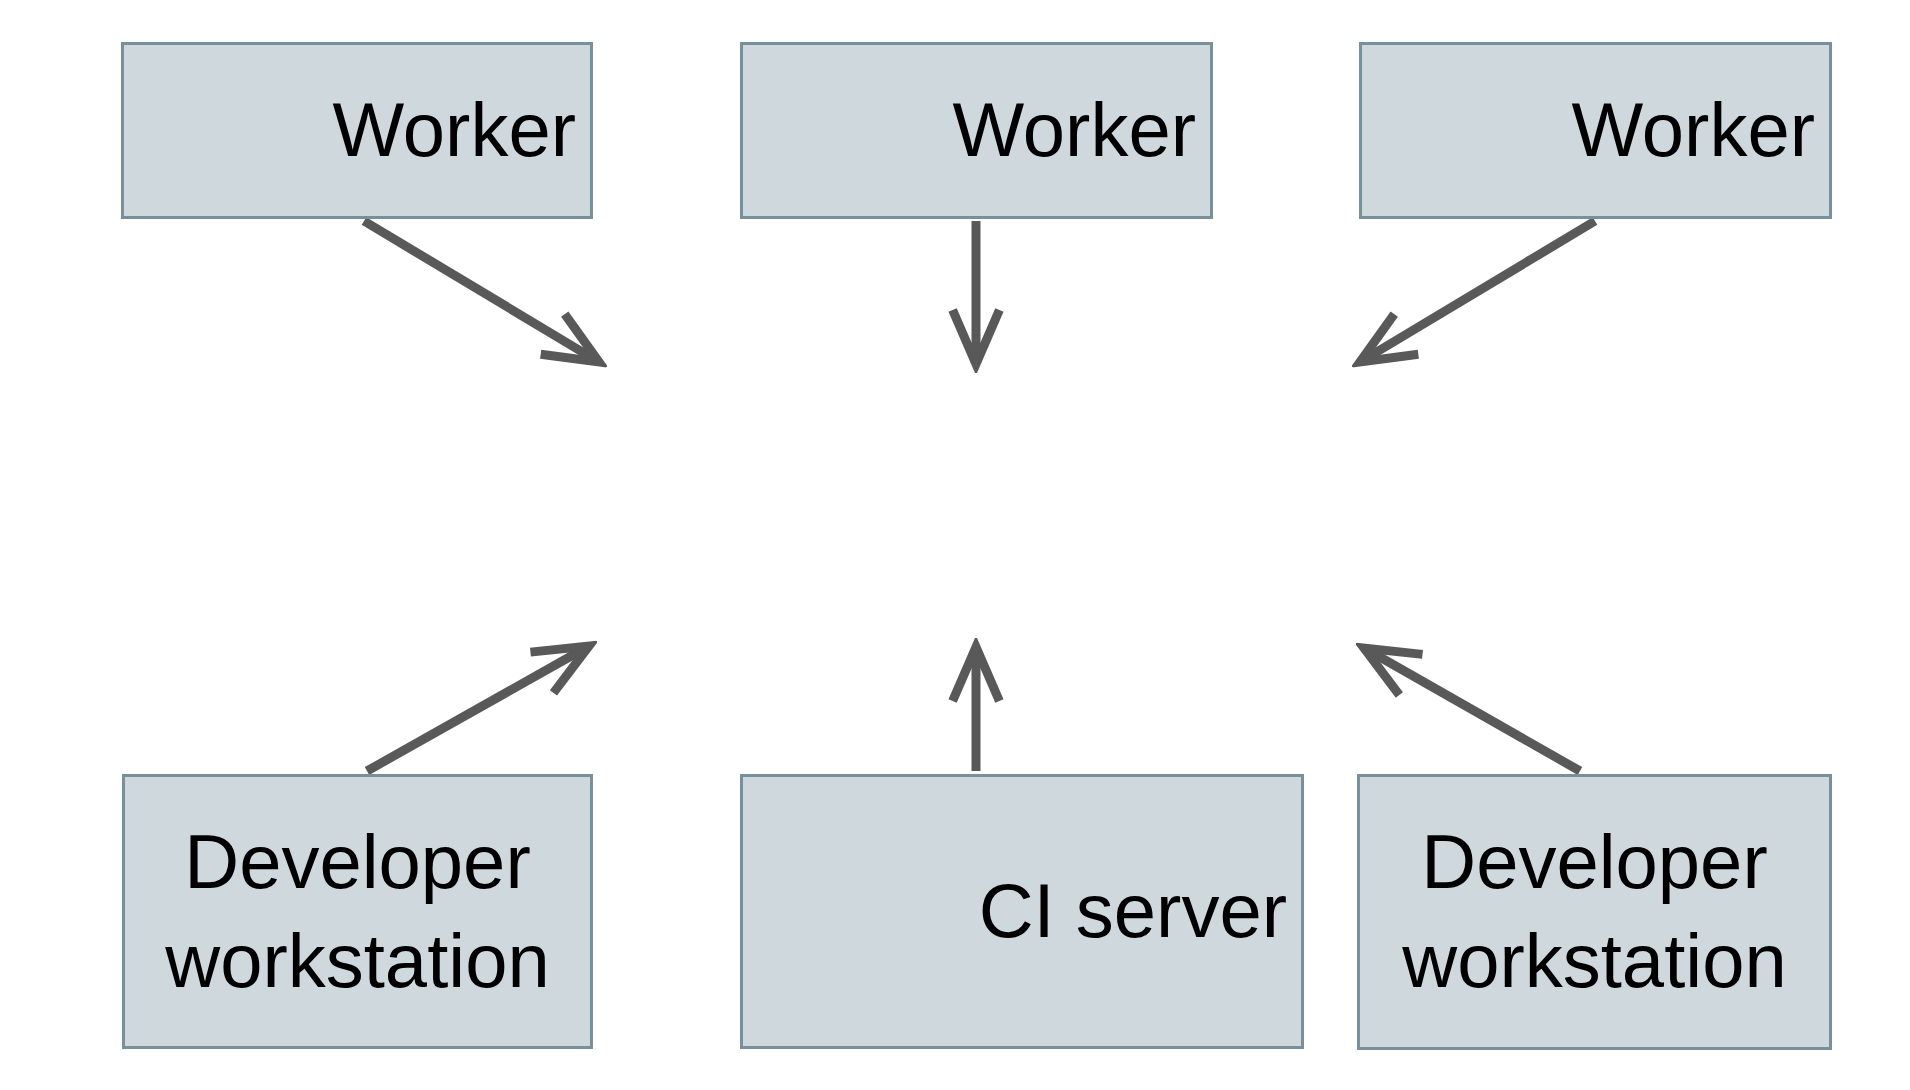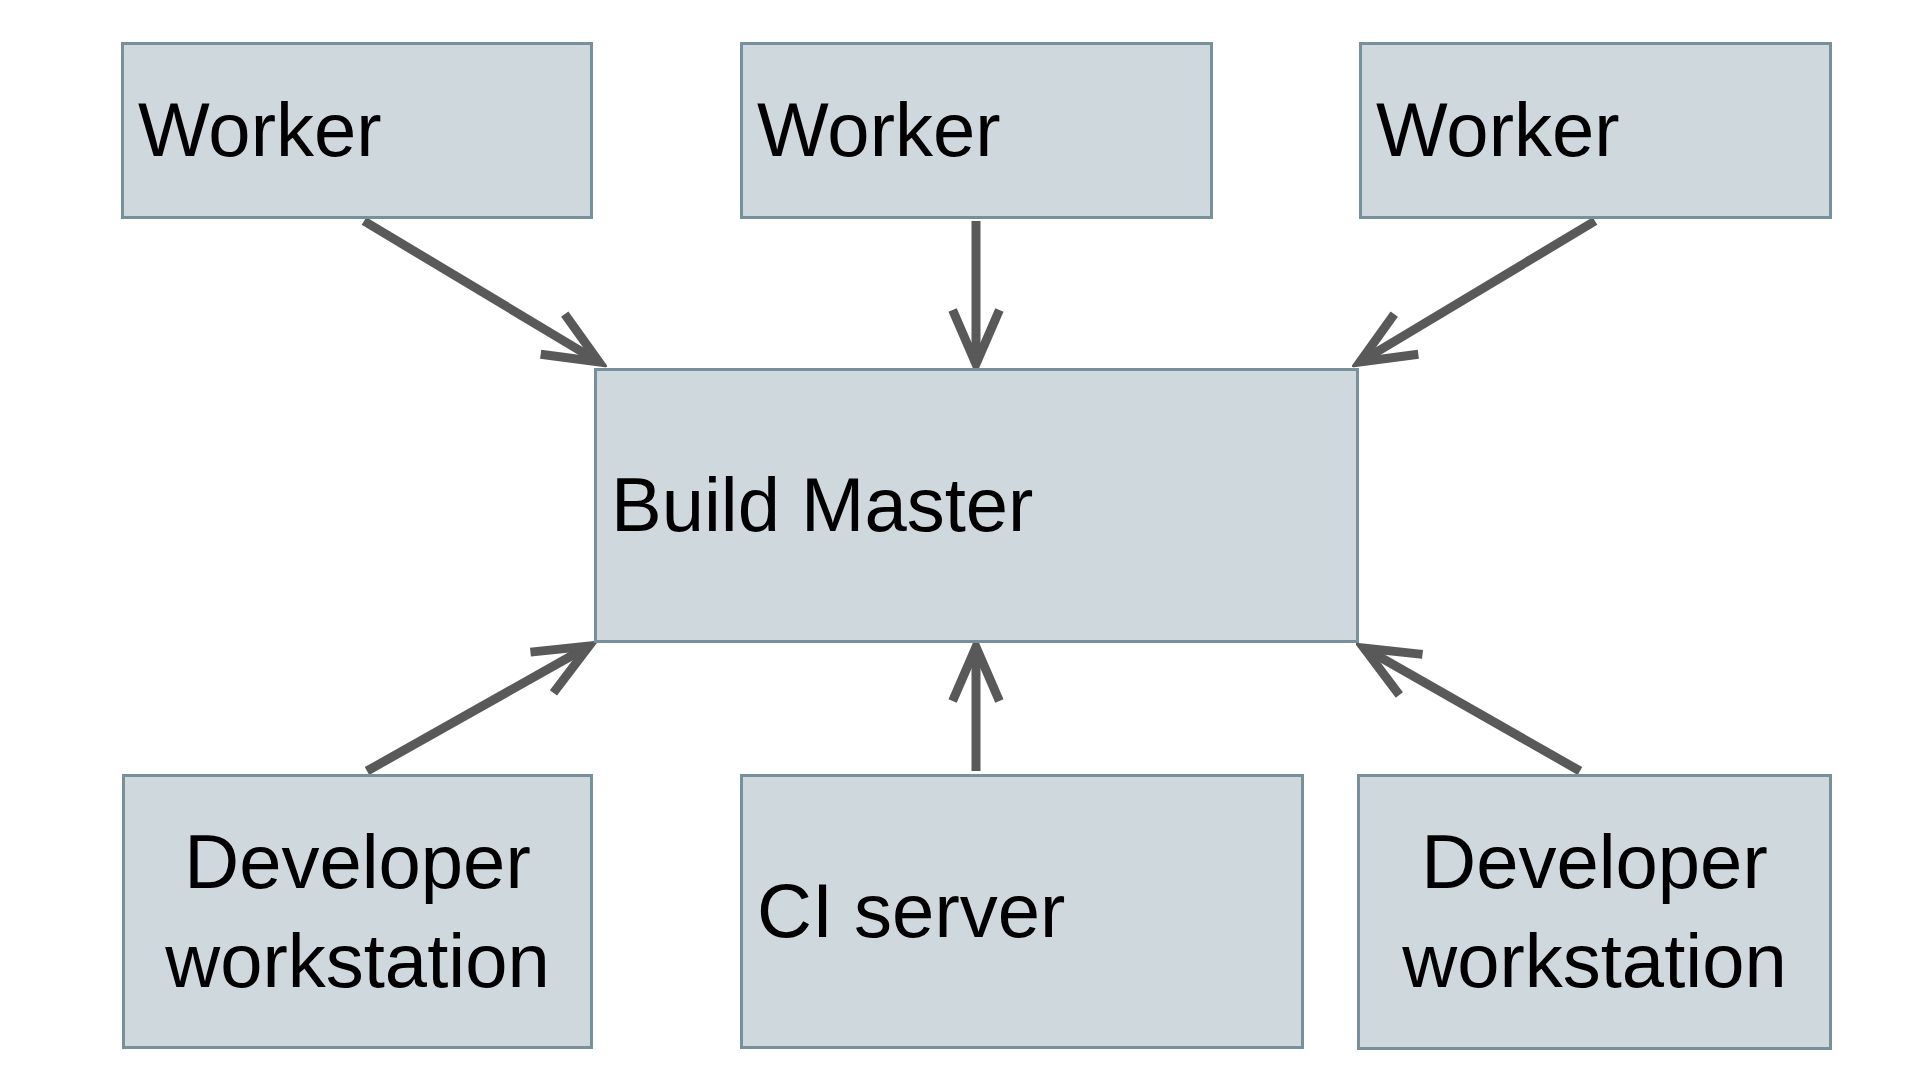--- a/index.html
+++ b/index.html
@@ -36,21 +36,21 @@
     fill: none;
     stroke: var(--arrow);
     stroke-width: 1;
     stroke-linejoin: miter;
   }
   .node {
     position: absolute;
     z-index: 2;
     display: flex;
     align-items: center;
-    justify-content: flex-start;
+    justify-content: flex-end;
     text-align: center;
     background: var(--box_fill);
     border: 3px solid var(--box_border);
     color: var(--text);
     font-size: 76px;
     line-height: 1.3;
     padding: 0 14px;
   }
   .node-worker-1      { left: 121px;  top: 42px;  width: 472px; height: 177px; }
   .node-worker-2      { left: 740px;  top: 42px;  width: 473px; height: 177px; }
@@ -84,23 +84,20 @@
   </div>
 
   <div class="node node-worker-2">
     <span>Worker</span>
   </div>
 
   <div class="node node-worker-3">
     <span>Worker</span>
   </div>
 
-  <div class="node node-build-master">
-    <span>Build Master</span>
-  </div>
 
   <div class="node node-dev-left">
     <span>Developer workstation</span>
   </div>
 
   <div class="node node-ci-server">
     <span>CI server</span>
   </div>
 
   <div class="node node-dev-right">

